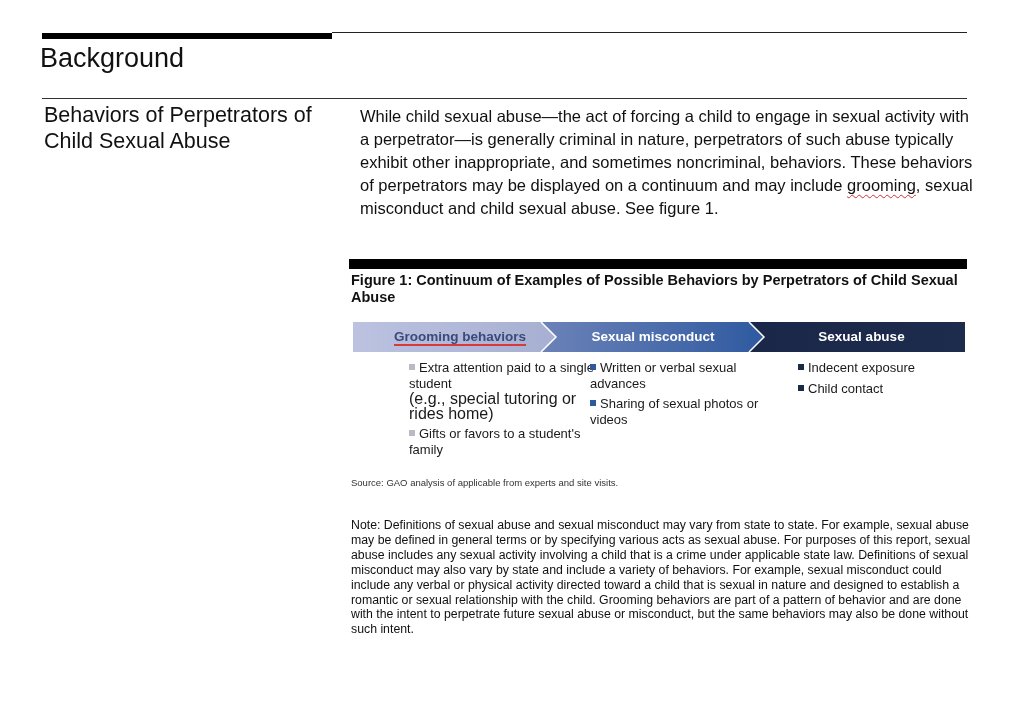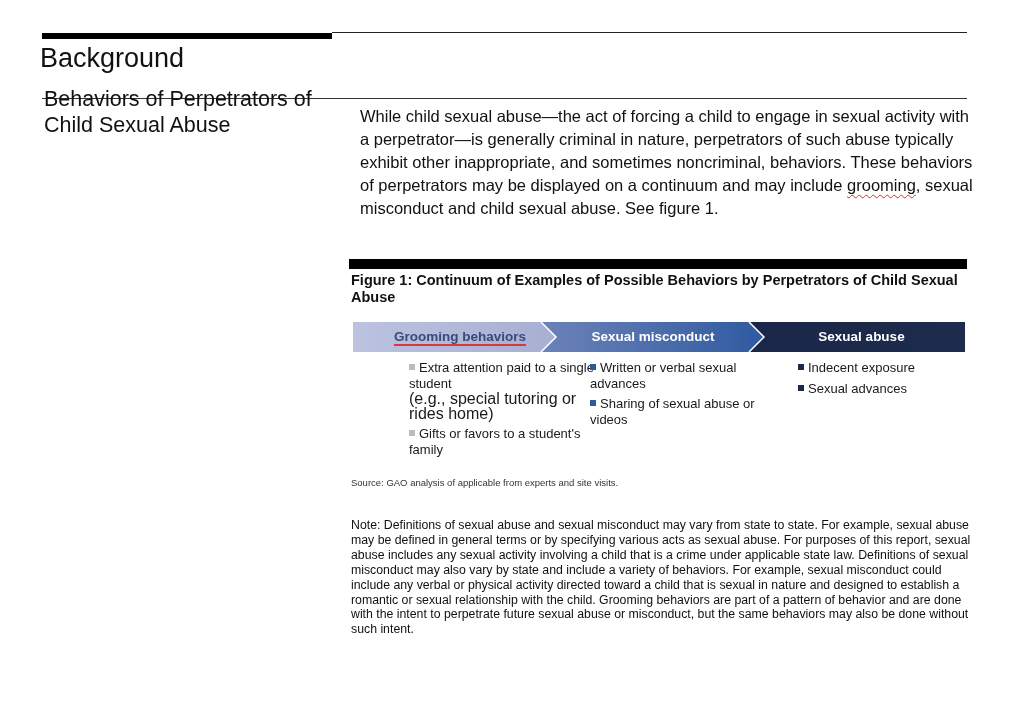--- a/index.html
+++ b/index.html
@@ -5,21 +5,21 @@
     html, body { margin: 0; padding: 0; }
     body {
       width: 1024px; height: 727px; background: #ffffff; position: relative;
       font-family: "Liberation Sans", sans-serif; color: #111111; overflow: hidden;
     }
     .abs { position: absolute; }
     #top-rule-thick { left: 42px; top: 33px; width: 290px; height: 6px; background: #000; }
     #top-rule-thin { left: 332px; top: 32px; width: 635px; height: 1px; background: #222; }
     #section-title { left: 40px; top: 42px; font-size: 27px; line-height: 32px; }
     #section-rule { left: 42px; top: 98px; width: 925px; height: 1px; background: #333; }
-    #subsection-title { left: 44px; top: 86px; font-size: 21.5px; line-height: 26px; width: 290px; }
+    #subsection-title { left: 44px; top: 102px; font-size: 21.5px; line-height: 26px; width: 290px; }
     #body-text { left: 360px; top: 105px; width: 620px; font-size: 16.5px; line-height: 23px; }
     .spell { text-decoration: underline wavy #d03030; text-decoration-thickness: 1px; text-underline-offset: 3px; }
     #figure-rule { left: 349px; top: 259px; width: 618px; height: 10px; background: #000; }
     #figure-title { left: 351px; top: 272px; width: 610px; font-size: 14.5px; line-height: 17px; font-weight: bold; }
     #banner { left: 353px; top: 322px; width: 612px; height: 30px; }
     #banner svg { display: block; }
     .banner-label {
       position: absolute; top: 0; height: 30px; line-height: 30px; font-size: 13.5px; font-weight: bold;
       text-align: center;
     }
@@ -87,27 +87,27 @@
   <div class="item">
     <span class="bullet" style="background: rgb(184, 186, 198);"></span><span>Gifts or favors to a student's family</span>
   </div>
 </div>
 
 <div class="col" id="col-misconduct">
   <div class="item">
     <span class="bullet" style="background: rgb(46, 90, 154);"></span><span>Written or verbal sexual advances</span>
   </div>
   <div class="item">
-    <span class="bullet" style="background: rgb(46, 90, 154);"></span><span>Sharing of sexual abuse or videos</span>
+    <span class="bullet" style="background: rgb(46, 90, 154);"></span><span>Sharing of sexual photos or videos</span>
   </div>
 </div>
 
 <div class="col" id="col-abuse">
   <div class="item">
     <span class="bullet" style="background: rgb(28, 42, 74);"></span><span>Indecent exposure</span>
   </div>
   <div class="item">
-    <span class="bullet" style="background: rgb(28, 42, 74);"></span><span>Sexual advances</span>
+    <span class="bullet" style="background: rgb(28, 42, 74);"></span><span>Child contact</span>
   </div>
 </div>
 
 <div class="abs" id="source">Source: GAO analysis of applicable from experts and site visits.</div>
 <div class="abs" id="note">Note: Definitions of sexual abuse and sexual misconduct may vary from state to state. For example, sexual abuse may be defined in general terms or by specifying various acts as sexual abuse. For purposes of this report, sexual abuse includes any sexual activity involving a child that is a crime under applicable state law. Definitions of sexual misconduct may also vary by state and include a variety of behaviors. For example, sexual misconduct could include any verbal or physical activity directed toward a child that is sexual in nature and designed to establish a romantic or sexual relationship with the child. Grooming behaviors are part of a pattern of behavior and are done with the intent to perpetrate future sexual abuse or misconduct, but the same behaviors may also be done without such intent.</div>
 
 </body></html>

